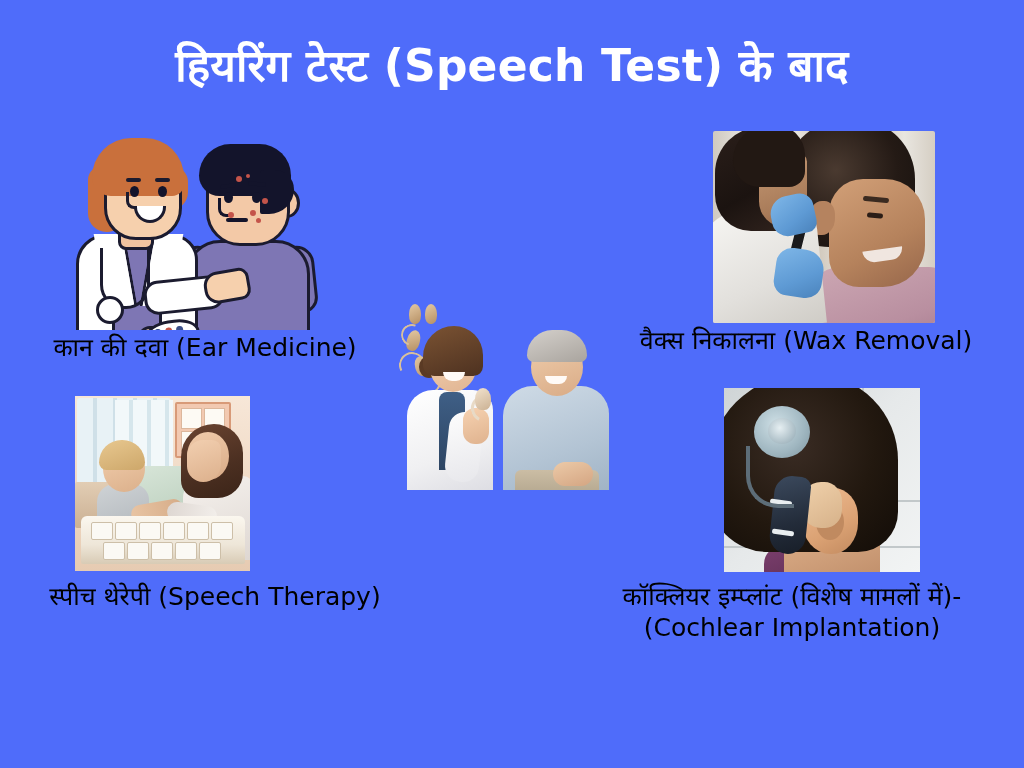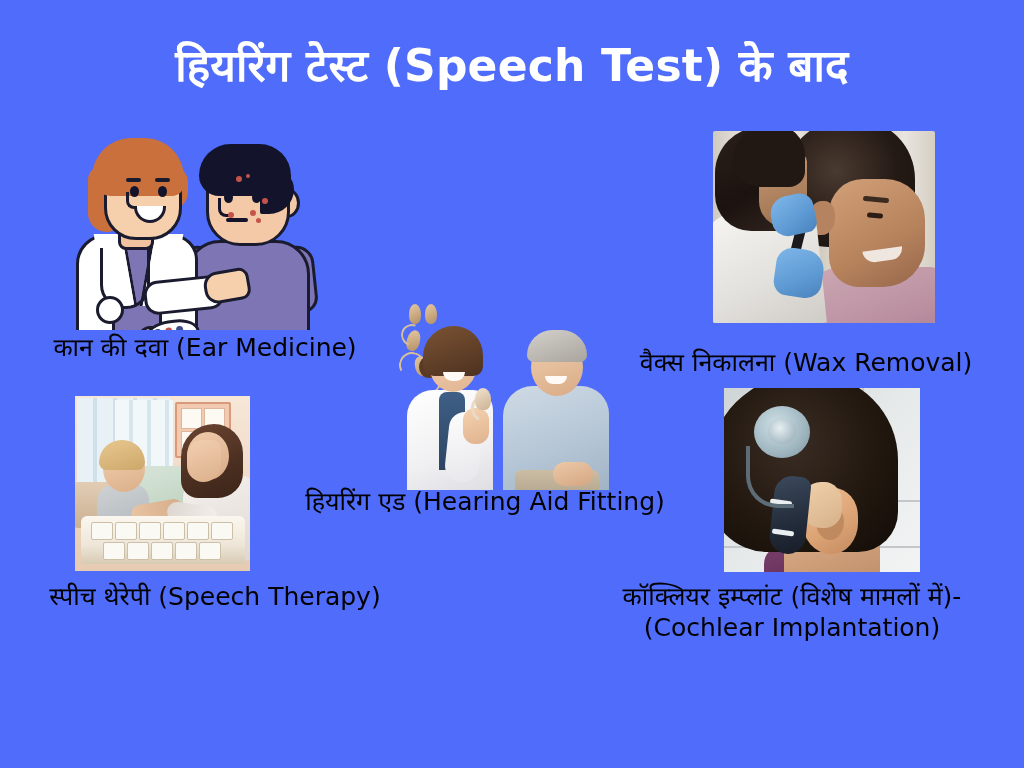--- a/index.html
+++ b/index.html
@@ -44,21 +44,21 @@
     font-family: "DejaVu Sans", "Liberation Sans", sans-serif;
     font-size: 25px;
     line-height: 31px;
     font-weight: 400;
     text-align: center;
     white-space: nowrap;
   }
   .caption.multiline { white-space: normal; }
 
   #cap-ear-medicine { left: 10px;  top: 332px; width: 390px; }
-  #cap-wax-removal  { left: 606px; top: 347px; width: 400px; }
+  #cap-wax-removal  { left: 606px; top: 325px; width: 400px; }
   #cap-hearing-aid  { left: 270px; top: 486px; width: 430px; }
   #cap-speech       { left: 0px;   top: 581px; width: 430px; }
   #cap-cochlear     { left: 560px; top: 581px; width: 464px; }
 
   #watermark {
     position: absolute;
     left: 0;
     top: 668px;
     width: 1024px;
     text-align: center;
@@ -708,21 +708,20 @@
     <div class="ci-band" style="left:48px;top:142px;transform:rotate(8deg);"></div>
     <div class="ci-cable"></div>
     <div class="ci-coil"></div>
     <div class="ci-coil-inner"></div>
   </div>
 
   <div class="caption" id="cap-ear-medicine">कान की दवा (Ear Medicine)</div>
 
   <div class="caption" id="cap-wax-removal">वैक्स निकालना (Wax Removal)</div>
 
-  <div class="caption" id="cap-hearing-aid">हियरिंग एड (Hearing Aid Fitting)</div>
 
   <div class="caption" id="cap-speech">स्पीच थेरेपी (Speech Therapy)</div>
 
   <div class="caption multiline" id="cap-cochlear">
     <div>कॉक्लियर इम्प्लांट (विशेष मामलों में)-</div>
     <div>(Cochlear Implantation)</div>
   </div>
 
 
 </div>

